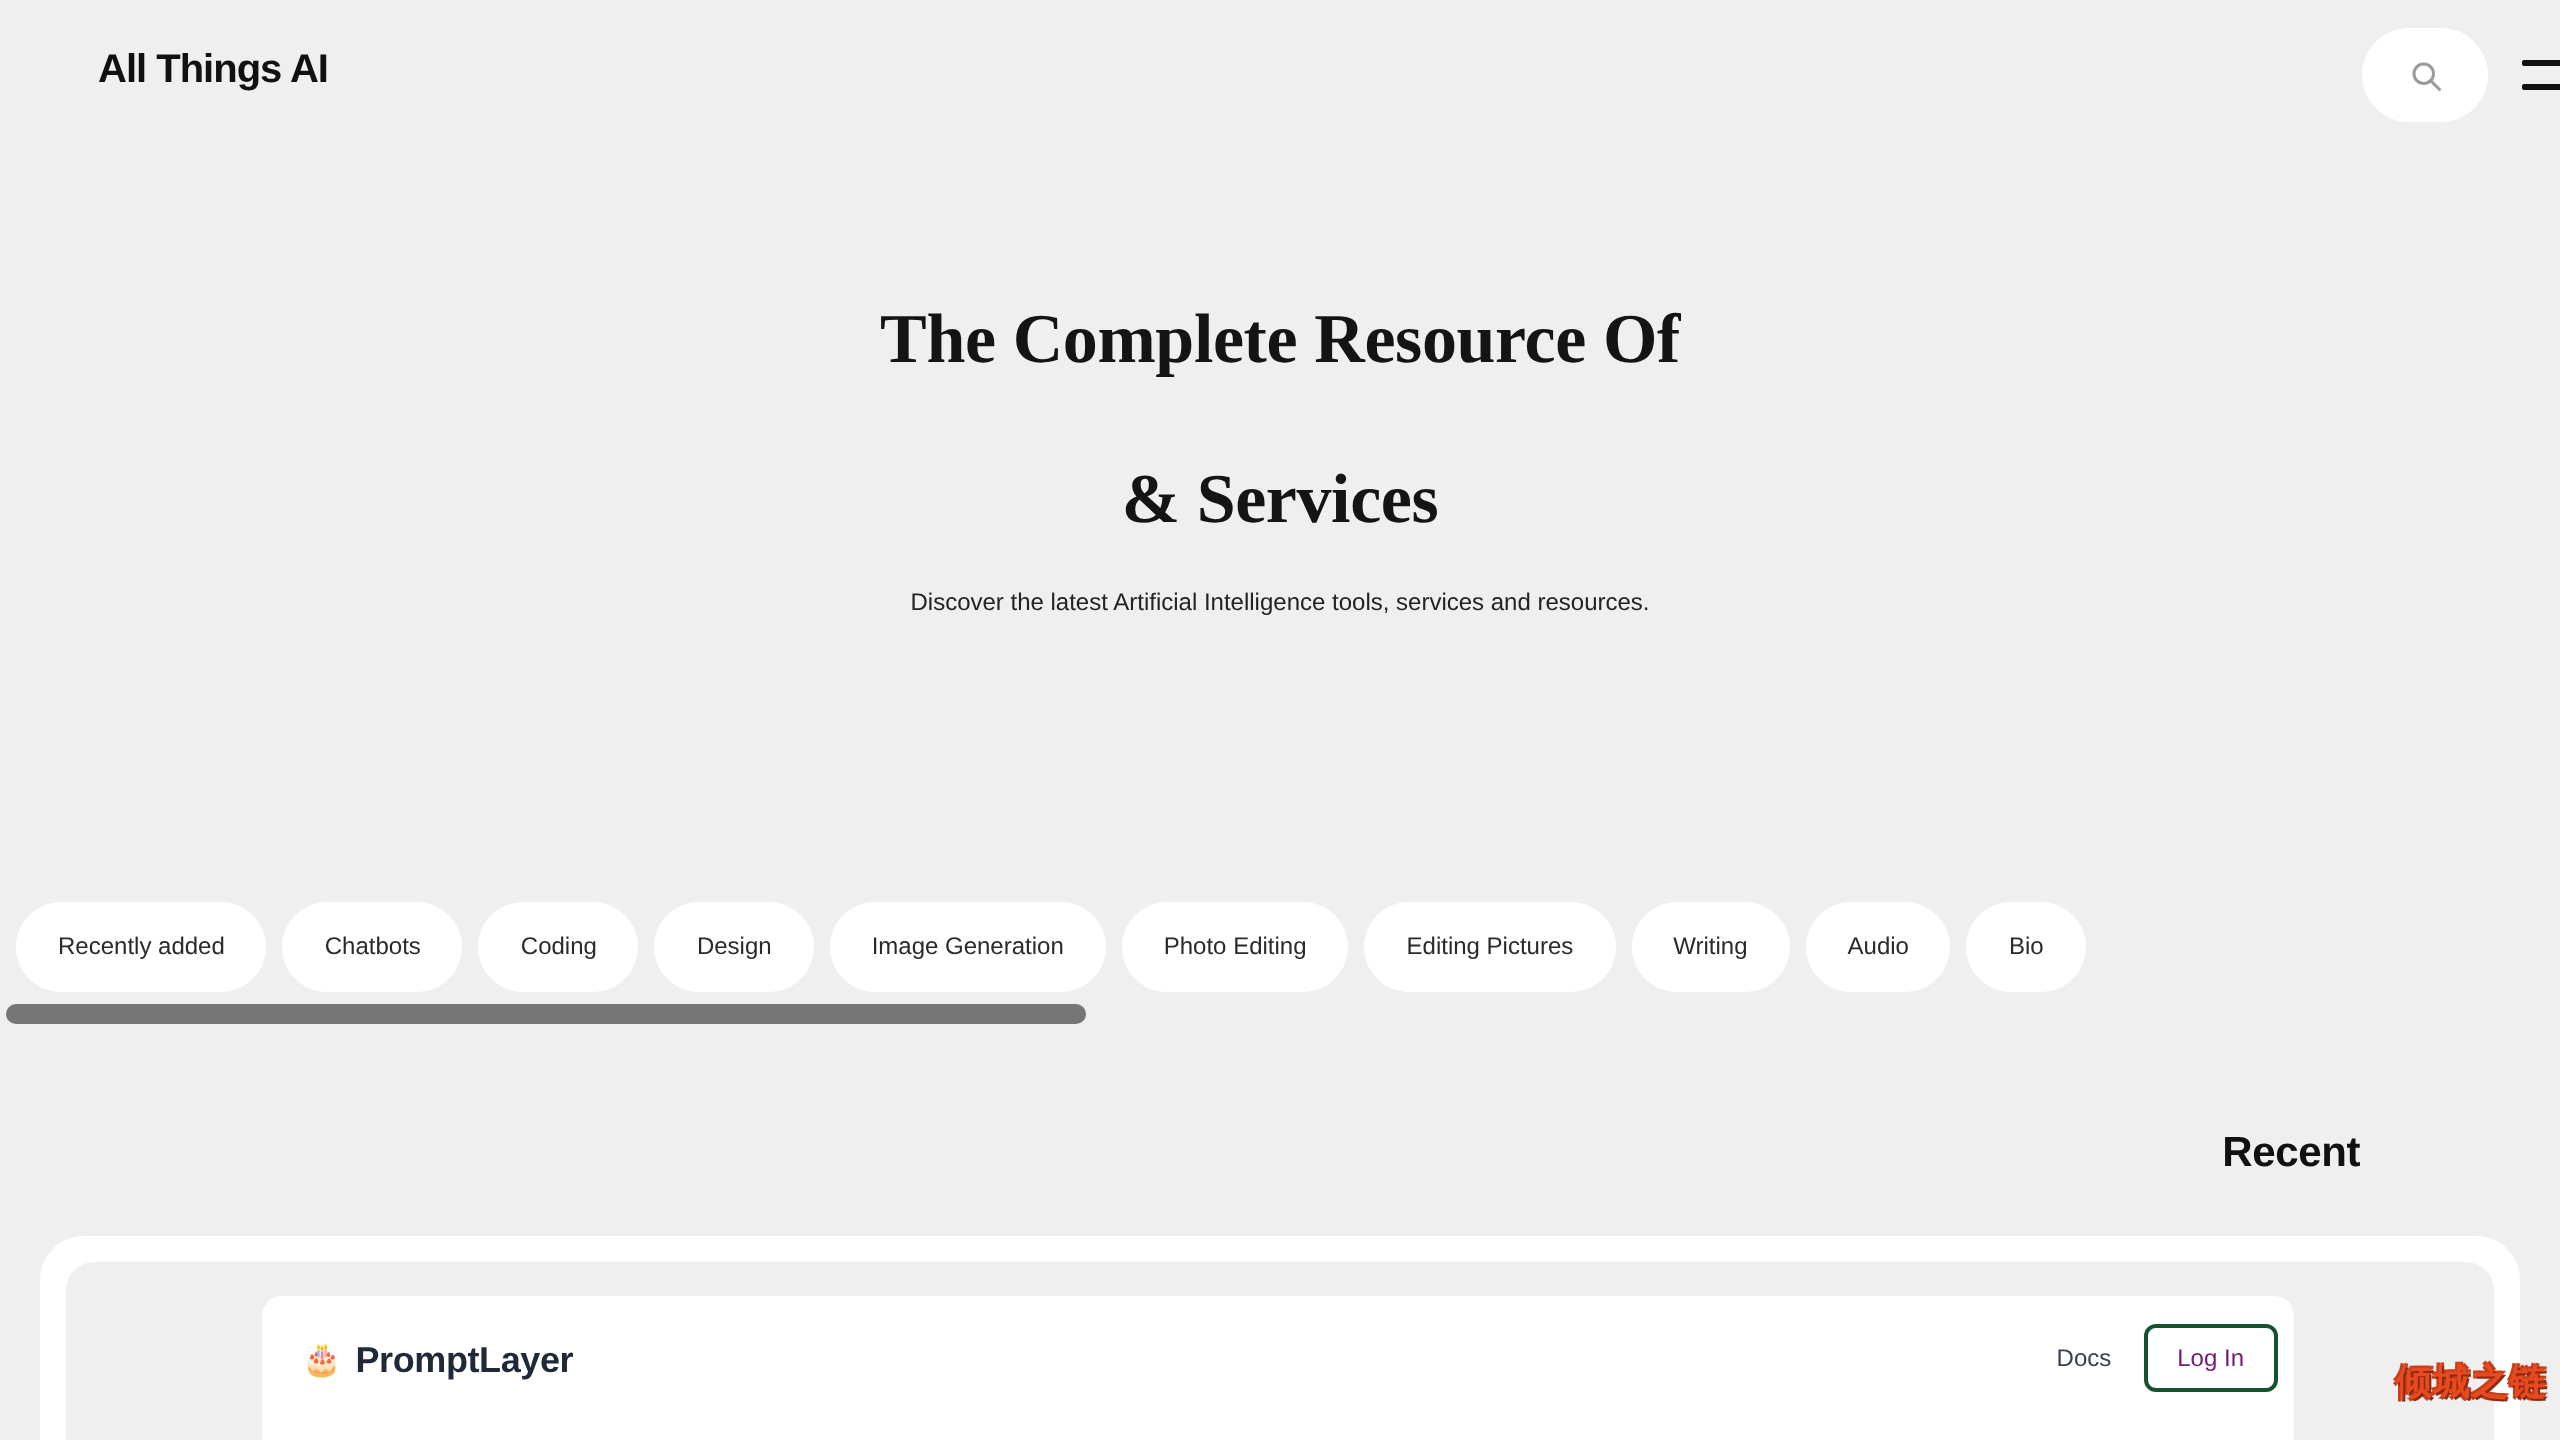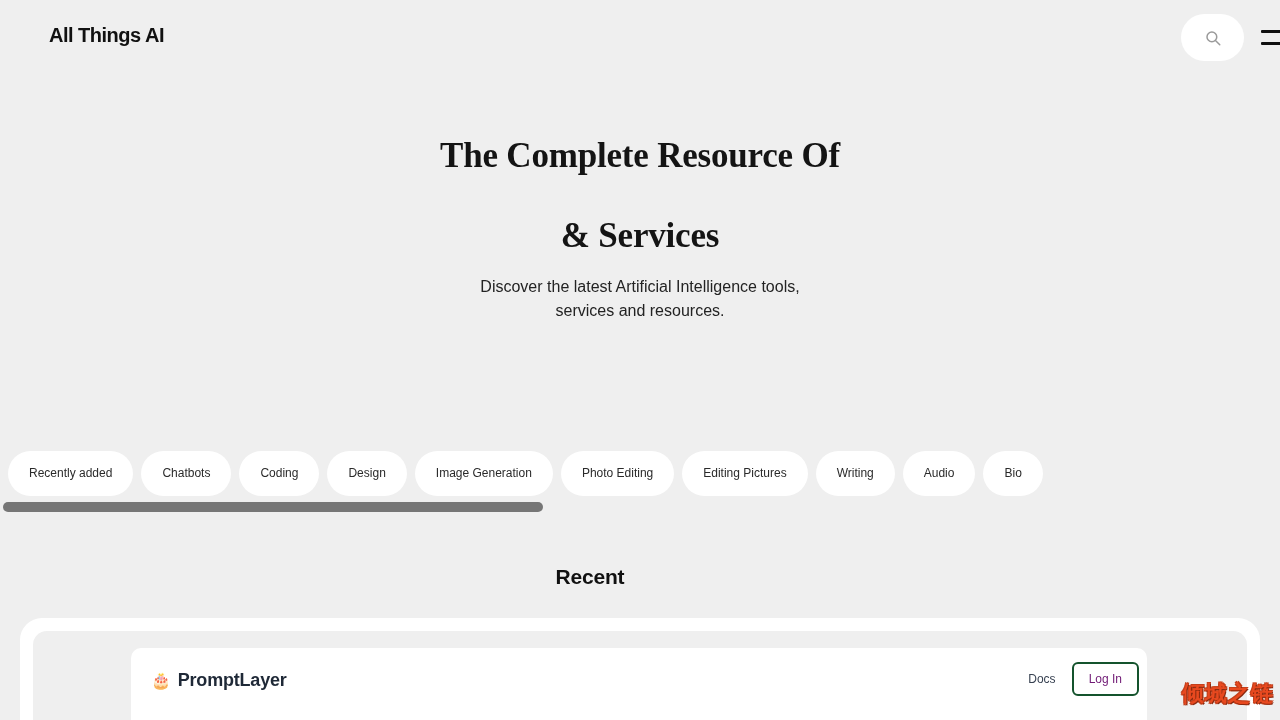--- a/index.html
+++ b/index.html
@@ -64,39 +64,39 @@
   }
   #menu-button .bar {
     width: 30px; height: 3px;
     background: #101010;
     border-radius: 1px;
   }
 
   
   #hero {
     position: absolute;
-    top: 136px; left: 0;
+    top: 150px; left: 0;
     width: 1280px;
     text-align: center;
   }
   #hero-title {
     margin: 0 auto;
     width: 420px;
     font-family: "Liberation Serif", "DejaVu Serif", serif;
     font-weight: 700;
     font-size: 35px;
     line-height: 40px;
     letter-spacing: -0.2px;
     color: #141414;
   }
   #hero-subtitle {
     margin: 19px auto 16px auto;
     width: 380px;
     font-family: "Liberation Sans", sans-serif;
-    font-size: 16px;
+    font-size: 12px;
     line-height: 24px;
     color: #232323;
   }
 
   
   #category-bar {
     position: absolute;
     top: 451px; left: 0;
     width: 1280px;
     height: 45px;
@@ -135,21 +135,21 @@
     border-radius: 5px;
     background: #767676;
     cursor: pointer;
   }
 
   
   #recent-heading {
     position: absolute;
     top: 565px; left: 0;
     width: 1180px;
-    text-align: center;
+    text-align: right;
     font-family: "Liberation Sans", sans-serif;
     font-size: 21px;
     font-weight: 700;
     letter-spacing: -0.2px;
     color: #111111;
   }
 
   
   #recent-card {
     position: absolute;
@@ -216,21 +216,21 @@
     border-radius: 6px;
     padding: 8px 15px;
     cursor: pointer;
   }
 
   
   #watermark {
     position: absolute;
     right: 6px; top: 679px;
     font-family: Liberation Sans, sans-serif;
-    font-size: 22px;
+    font-size: 18px;
     font-weight: 700;
     color: #e8491f;
     letter-spacing: 1px;
     text-shadow:
       1px 1px 0 #8a2a10,
      -1px -1px 0 #c4401c,
       1px -1px 0 #c4401c,
      -1px 1px 0 #c4401c;
     pointer-events: none;
     white-space: nowrap;

